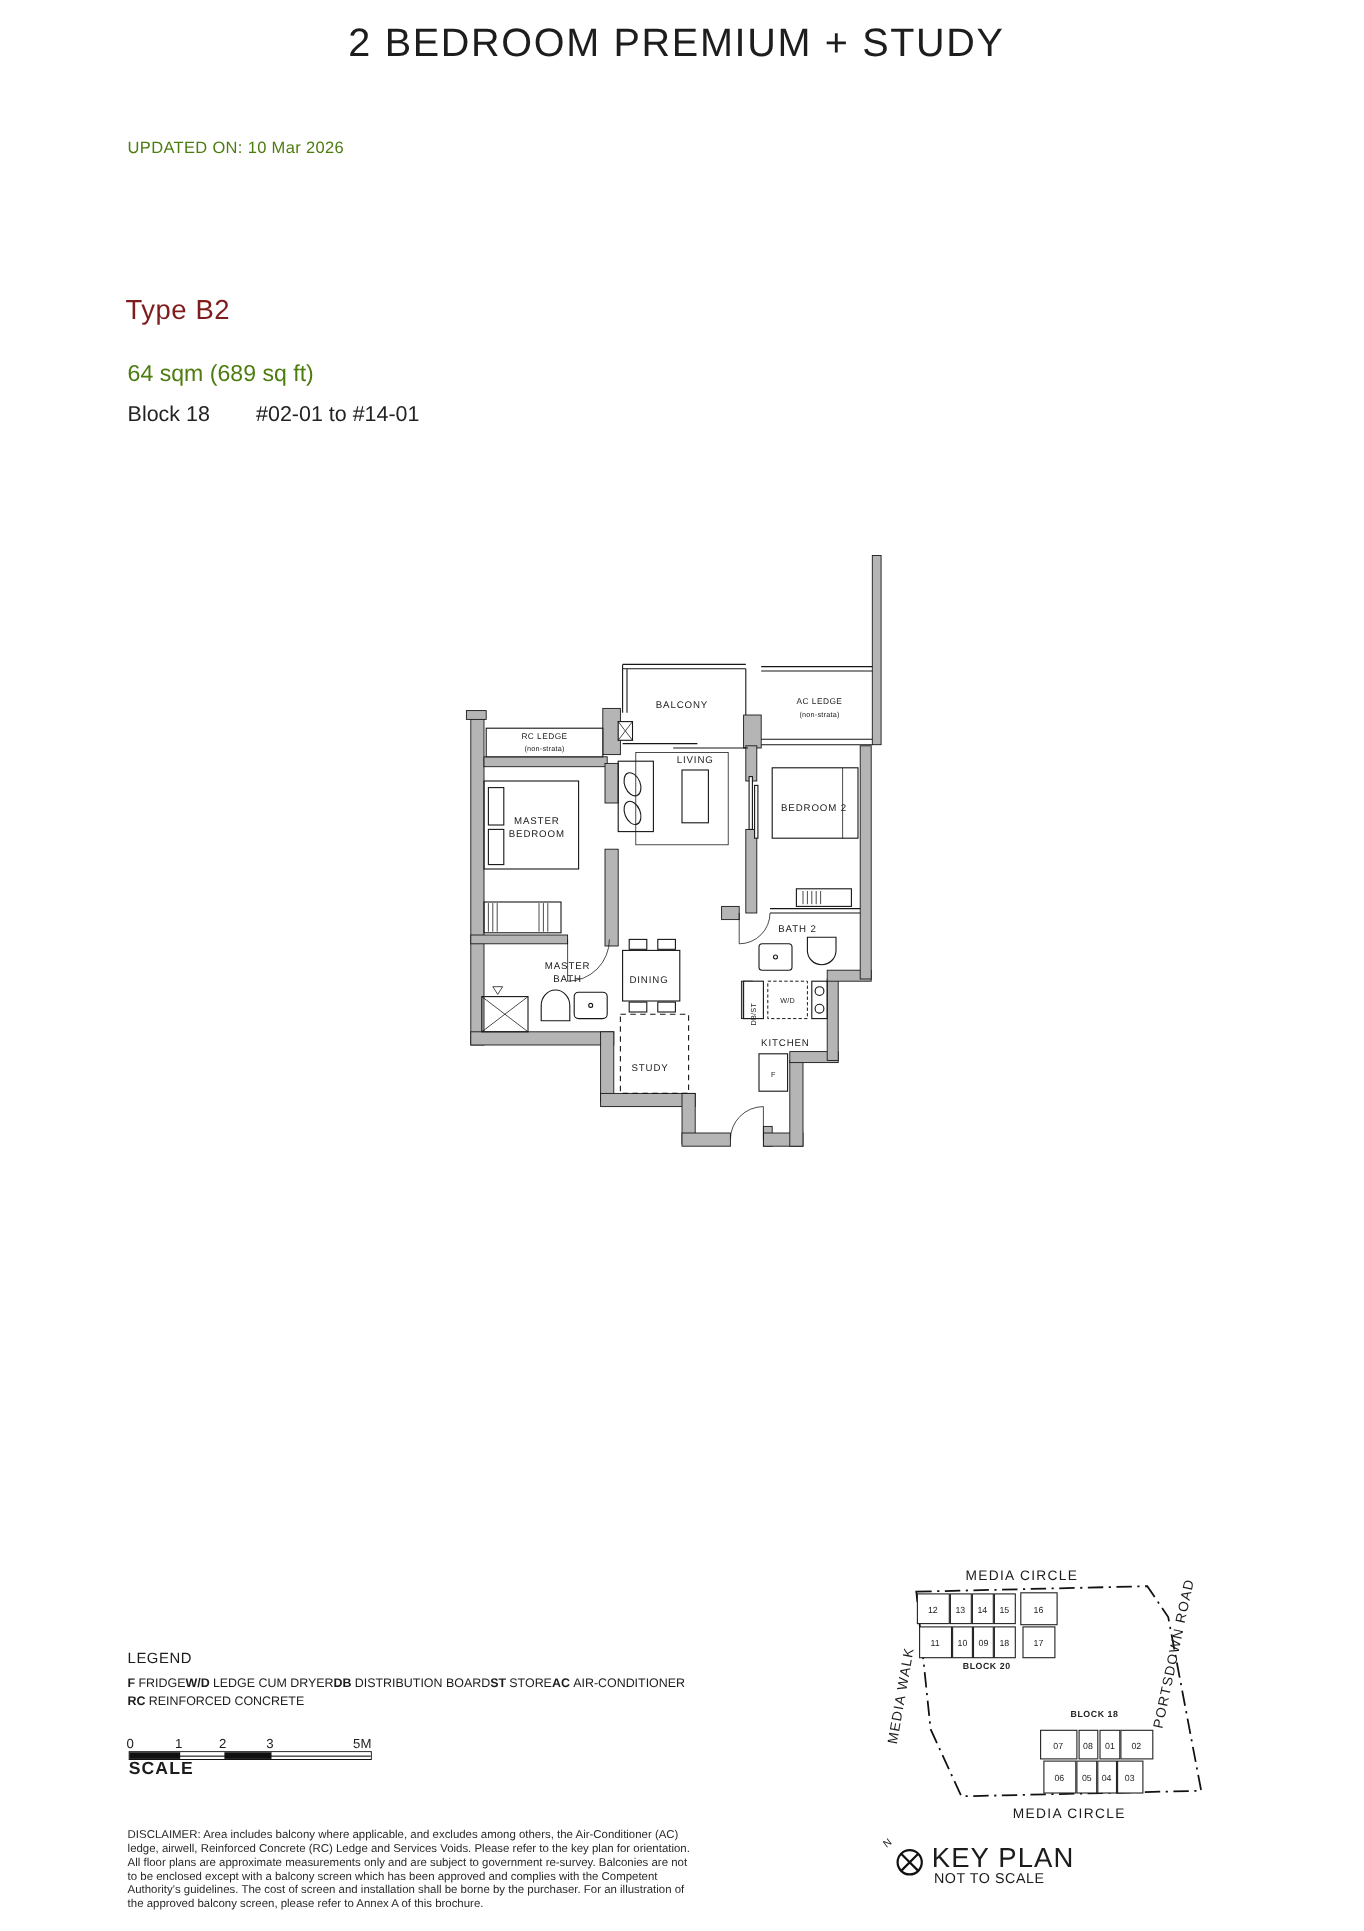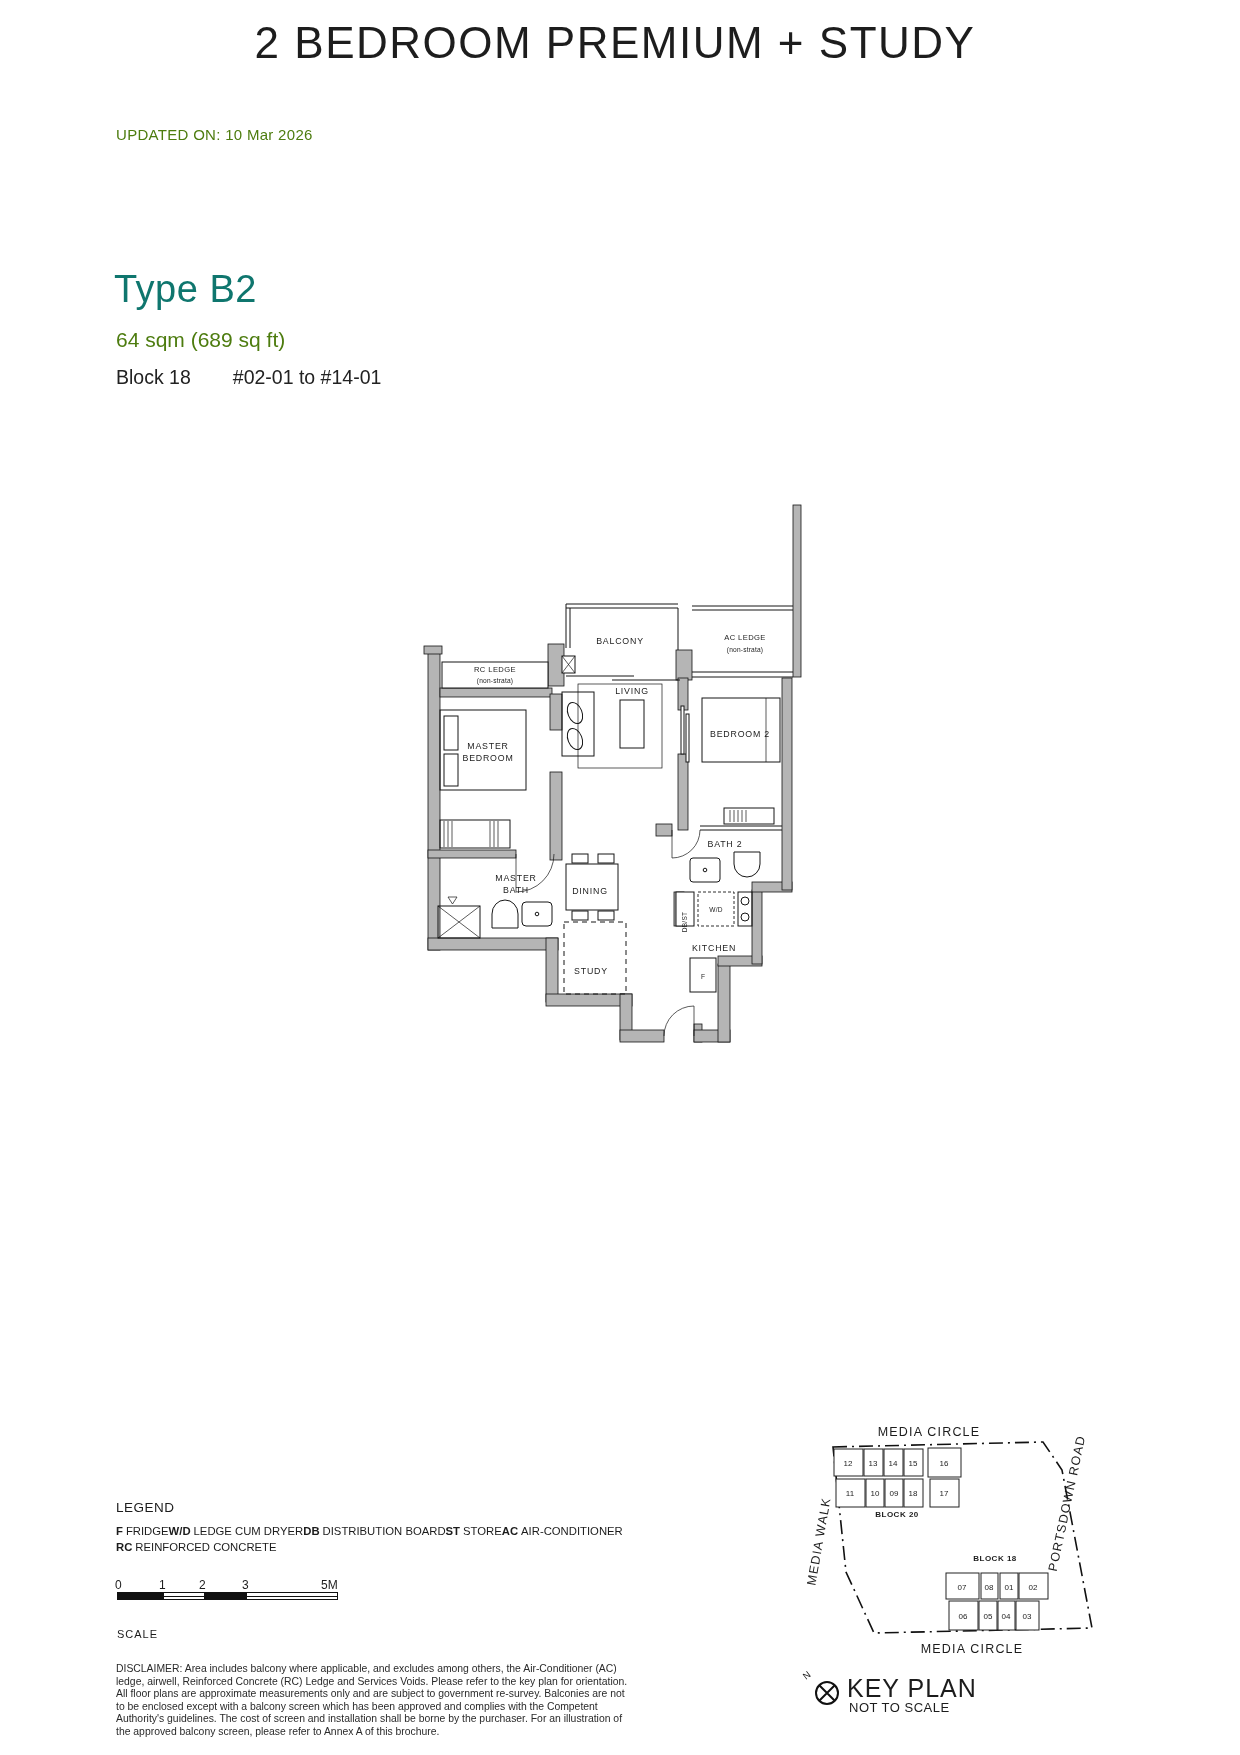--- a/index.html
+++ b/index.html
@@ -1,33 +1,33 @@
 <!DOCTYPE html>
 <html><head>
 <meta charset="utf-8">
 <style>
   html,body{margin:0;padding:0;background:#ffffff;}
   body{width:1240px;height:1755px;position:relative;font-family:"Liberation Sans",sans-serif;color:#1c1c1c;overflow:hidden;}
   .abs{position:absolute;}
-  .page-title{top:18px;left:0;width:1230px;text-align:center;font-size:44px;font-weight:500;letter-spacing:1.5px;color:#1d1d1d;}
+  .page-title{top:18px;left:0;width:1230px;text-align:center;font-size:36px;font-weight:500;letter-spacing:1.5px;color:#1d1d1d;}
   .updated{top:126px;left:116px;font-size:15px;letter-spacing:.3px;color:#4d7c0f;}
-  .type-name{top:268px;left:114px;font-size:38px;font-weight:500;letter-spacing:.5px;color:#0f766e;}
+  .type-name{top:268px;left:114px;font-size:25px;font-weight:500;letter-spacing:.5px;color:#7f1d1d;}
   .area{top:328px;left:116px;font-size:21px;color:#4d7c0f;}
   .block-line{top:366px;left:116px;font-size:19.5px;color:#222;display:flex;gap:42px;}
   .legend{top:1452px;left:116px;width:560px;}
   .legend-h{font-size:13.5px;letter-spacing:.5px;margin-bottom:10px;margin-top:48px;}
   .legend-row{font-size:11.3px;display:flex;white-space:nowrap;margin-bottom:4px;}
   .legend-row b{font-weight:700;margin-right:3px;}
   .scalebar{top:1578px;left:117px;width:230px;}
   .ticks{position:relative;height:14px;font-size:12px;}
   .ticks span{position:absolute;top:0;}
   .bar{width:221px;height:8px;border:1px solid #111;display:flex;position:relative;box-sizing:border-box;}
   .bar .seg{height:100%;}
   .bar .mid{position:absolute;left:0;top:3px;width:100%;height:1px;background:#111;}
-  .scale-lbl{margin-top:28px;font-size:11px;letter-spacing:1px;}
+  .scale-lbl{margin-top:0;font-size:16px;letter-spacing:1px;font-weight:bold;}
   .disclaimer{top:1663px;left:116px;width:516px;font-size:10.4px;line-height:12.6px;color:#2a2a2a;text-align:left;}
   
   .wall{fill:#b5b5b5;stroke:#161616;stroke-width:.8;}
   .ln{fill:none;stroke:#161616;stroke-width:1;}
   .lnw{fill:#ffffff;stroke:#161616;stroke-width:1;}
   .thin{fill:none;stroke:#161616;stroke-width:.7;}
   .dash{fill:none;stroke:#161616;stroke-width:1;stroke-dasharray:5 4;}
   .dashbox{fill:#fff;stroke:#161616;stroke-width:.9;stroke-dasharray:3 2;}
   text{fill:#1c1c1c;}
   .rm{font-size:8.8px;letter-spacing:.8px;text-anchor:middle;font-family:"Liberation Sans",sans-serif;}

